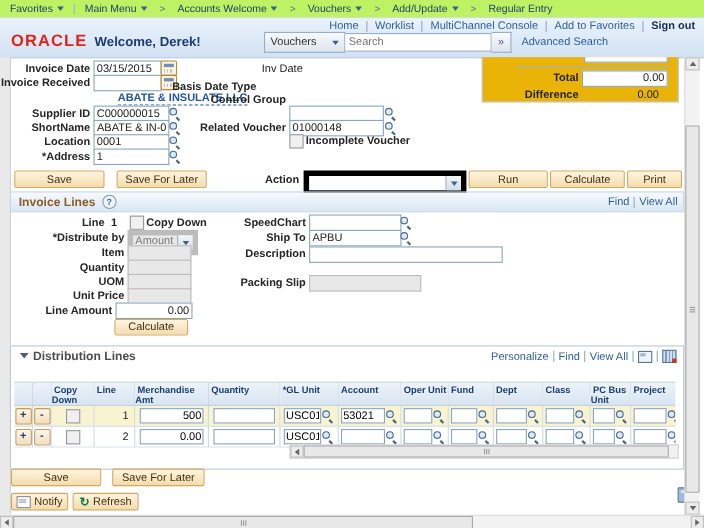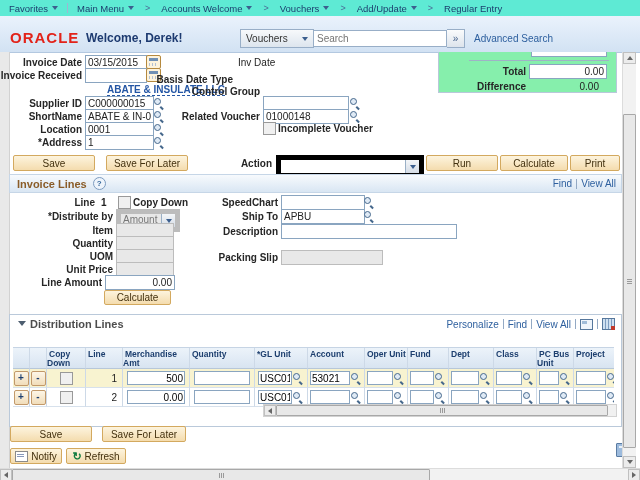--- a/index.html
+++ b/index.html
@@ -1,19 +1,19 @@
 <!DOCTYPE html>
 <html><head>
 <meta charset="utf-8">
 <style>
   *{margin:0;padding:0;box-sizing:content-box}
   html,body{width:640px;height:480px;overflow:hidden;background:#fff;
     font-family:"Liberation Sans",sans-serif;font-size:11px;color:#222}
   
-  .crumbbar{position:absolute;left:0;top:0;width:640px;height:16px;background:#5eead4;
+  .crumbbar{position:absolute;left:0;top:0;width:640px;height:16px;background:#bef264;
     border-bottom:1px solid #a6bedb;display:flex;align-items:center;font-size:9.5px;color:#1c3e6e}
   .crumb{display:flex;align-items:center;gap:4px;padding:0 9px;cursor:pointer;white-space:nowrap}
   .crumb-sep{color:#4a6a96;font-size:9px;padding:0 2px}
   .vline{width:1px;height:10px;background:#9fb6d2}
   .tri{width:0;height:0;border-left:3px solid transparent;border-right:3px solid transparent;border-top:4px solid #3c5f8e}
   
   .hdr{position:absolute;left:0;top:16px;width:640px;height:36px;
     background:linear-gradient(#eaf2fc,#d2e2f3);border-bottom:1px solid #b3c8e0}
   .hlinks{position:absolute;right:8px;top:2px;display:flex;align-items:center;gap:7px;font-size:10px}
   .hlink{color:#2d5f9e;cursor:pointer;white-space:nowrap}
@@ -56,21 +56,21 @@
   .sel .seltxt{flex:1;font-size:10px;padding:0 2px;overflow:hidden;white-space:nowrap}
   .sel .dd{width:13px;background:linear-gradient(#f4f6f8,#d4dce6);border-left:1px solid #9ab0c6;
     display:flex;align-items:center;justify-content:center;flex:none}
   .sel.dis .seltxt{color:#777}
   
   .secbar{position:absolute;left:9px;width:611px;height:17px;background:linear-gradient(#f7fafd,#d9e6f3);
     border:1px solid #c6d6e7;display:flex;align-items:center}
   .sectitle{font-size:11px;font-weight:bold;color:#8a5c28;margin-left:7px}
   .gutter{position:absolute;left:0;top:52px;width:9px;height:416px;background:#e9e9e9;border-right:1px solid #d2d2d2}
   
-  .gbox{position:absolute;left:438px;top:52px;width:177px;height:40px;border:1px solid #b9c8da;border-top:none;background:#86efac}
+  .gbox{position:absolute;left:438px;top:52px;width:177px;height:40px;border:1px solid #b9c8da;border-top:none;background:#eab308}
   
   .dbox{position:absolute;left:9px;top:314px;width:611px;height:111px;border:1px solid #bac9da;background:#fff}
   .coltri{width:0;height:0;border-top:4px solid transparent;border-bottom:0;border-left:4px solid transparent;
     border-right:4px solid transparent;border-top:5px solid #4e5e70}
   .dtitle{font-size:11px;font-weight:bold;color:#4d4d4d}
   .tab{height:12px;padding:1px 7px;font-size:10px;color:#333;border:1px solid #b4c3d5;border-radius:2px 2px 0 0;
     background:linear-gradient(#f2f6fa,#dce5ef);margin-right:2px;cursor:pointer;display:block}
   .tab.active{background:linear-gradient(#fdfaf0,#f7ecd2);border-color:#c2ab74;font-weight:bold}
   .tab.inactive::first-letter{text-decoration:underline}
   .dtable{position:absolute;left:3px;top:32px;width:601px;overflow:hidden;border-top:1px solid #c6d4e4}
@@ -148,20 +148,31 @@
     <span>Add/Update</span>
       <span class="tri"></span>
     </span>
   <span class="crumb-sep">&gt;</span>
   <span class="crumb">
     <span>Regular Entry</span>
     </span>
 </div>
 
 <div class="hdr">
+  <div class="hlinks">
+    <span class="hlink">Home</span>
+    <span class="pipe"></span>
+    <span class="hlink">Worklist</span>
+    <span class="pipe"></span>
+    <span class="hlink">MultiChannel Console</span>
+    <span class="pipe"></span>
+    <span class="hlink">Add to Favorites</span>
+    <span class="pipe"></span>
+    <span class="signout">Sign out</span>
+  </div>
   <div class="logo">ORACLE</div>
   <div class="welcome">Welcome, Derek!</div>
   <div class="searchbar">
     <div class="scopebtn">
       <span>Vouchers</span>
       <span class="tri"></span>
     </div>
     <input class="searchinput" placeholder="Search" style="">
     <div class="gobtn">»</div>
     <span class="link advsearch">Advanced Search</span>

